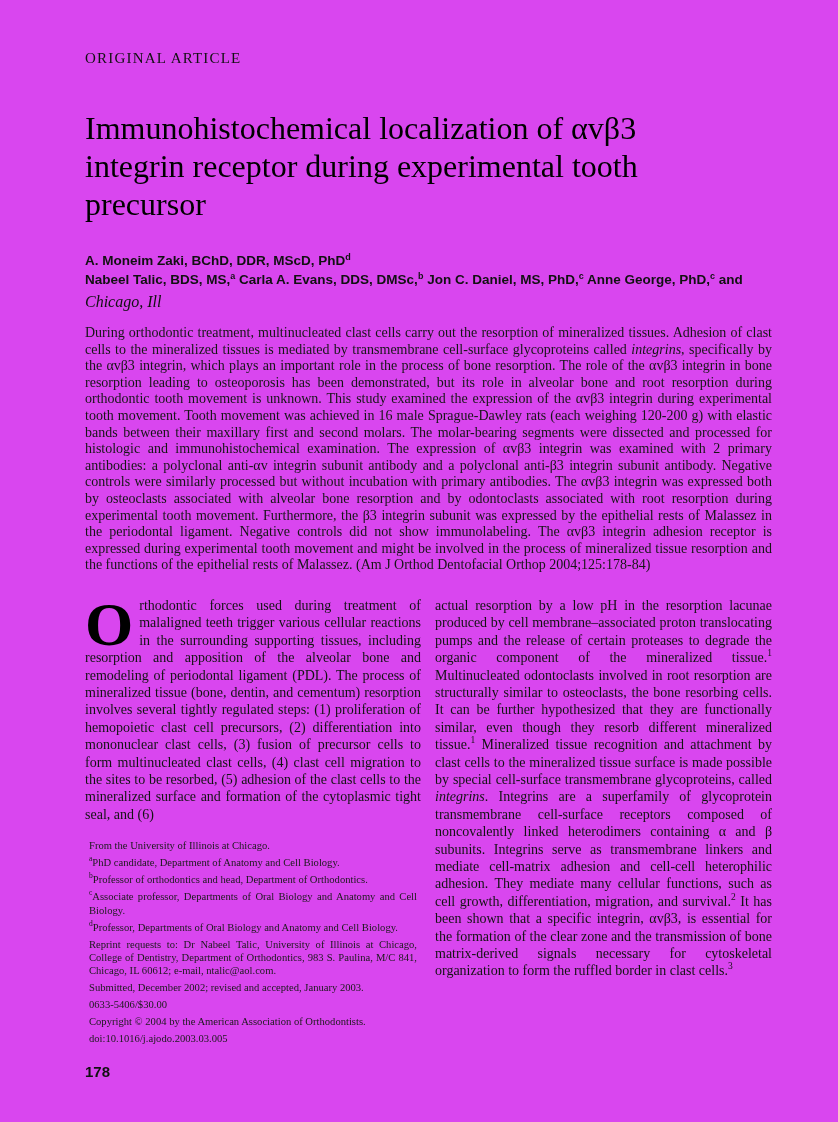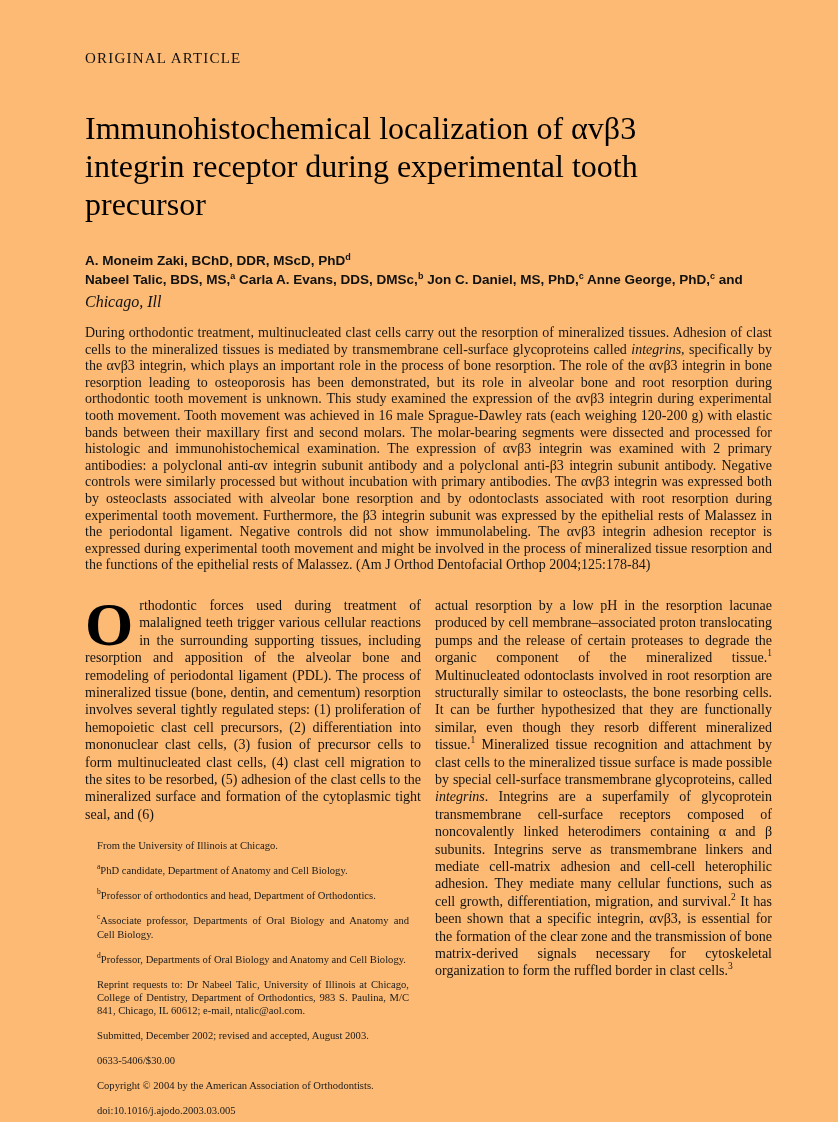--- a/index.html
+++ b/index.html
@@ -1,20 +1,20 @@
 <!DOCTYPE html>
 <html lang="en"><head>
 <meta charset="utf-8">
 <style>
   html, body { margin: 0; padding: 0; background: #ffffff; }
   .page {
     position: relative;
     width: 838px;
     height: 1122px;
-    background: #fdba74;
+    background: #d946ef;
     color: #141414;
     box-sizing: border-box;
     padding: 50px 66px 0 85px;
     overflow: hidden;
   }
   .eyebrow {
     font-family: "Liberation Serif", "DejaVu Serif", serif;
     font-size: 15px;
     letter-spacing: 1.2px;
     color: #111;
@@ -78,21 +78,21 @@
     padding: 3px 6px 0 0;
     color: #000;
   }
   .footnotes {
     margin-top: 16px;
     font-size: 10.6px;
     line-height: 13.1px;
     text-align: justify;
     color: #1a1a1a;
   }
-  .footnote { margin: 12px; }
+  .footnote { margin: 4px; }
   .footnote sup { font-size: 7.5px; line-height: 0; }
   .page-number {
     margin-top: 14px;
     font-family: "Liberation Sans", "DejaVu Sans", sans-serif;
     font-size: 15px;
     font-weight: bold;
     color: #111;
   }
 </style>
 </head>
@@ -123,21 +123,21 @@
       <p class="bodytext">
         <span class="dropcap">O</span><span>rthodontic forces used during treatment of malaligned teeth trigger various cellular reactions in the surrounding supporting tissues, including resorption and apposition of the alveolar bone and remodeling of periodontal ligament (PDL). The process of mineralized tissue (bone, dentin, and cementum) resorption involves several tightly regulated steps: (1) proliferation of hemopoietic clast cell precursors, (2) differentiation into mononuclear clast cells, (3) fusion of precursor cells to form multinucleated clast cells, (4) clast cell migration to the sites to be resorbed, (5) adhesion of the clast cells to the mineralized surface and formation of the cytoplasmic tight seal, and (6)</span>
       </p>
       <div class="footnotes">
         <p class="footnote">From the University of Illinois at Chicago.</p>
         <p class="footnote"><sup>a</sup>PhD candidate, Department of Anatomy and Cell Biology.</p>
         <p class="footnote"><sup>b</sup>Professor of orthodontics and head, Department of Orthodontics.</p>
         <p class="footnote"><sup>c</sup>Associate professor, Departments of Oral Biology and Anatomy and Cell Biology.</p>
         <p class="footnote"><sup>d</sup>Professor, Departments of Oral Biology and Anatomy and Cell Biology.</p>
         <p class="footnote">Reprint requests to: Dr Nabeel Talic, University of Illinois at Chicago, College of Dentistry, Department of Orthodontics, 983 S. Paulina, M/C 841, Chicago, IL 60612; e-mail, ntalic@aol.com.</p>
-        <p class="footnote">Submitted, December 2002; revised and accepted, August 2003.</p>
+        <p class="footnote">Submitted, December 2002; revised and accepted, January 2003.</p>
         <p class="footnote">0633-5406/$30.00</p>
         <p class="footnote">Copyright © 2004 by the American Association of Orthodontists.</p>
         <p class="footnote">doi:10.1016/j.ajodo.2003.03.005</p>
       </div>
     </div>
 
     <div class="col col-right">
       <p class="bodytext">actual resorption by a low pH in the resorption lacunae produced by cell membrane–associated proton translocating pumps and the release of certain proteases to degrade the organic component of the mineralized tissue.<sup>1</sup> Multinucleated odontoclasts involved in root resorption are structurally similar to osteoclasts, the bone resorbing cells. It can be further hypothesized that they are functionally similar, even though they resorb different mineralized tissue.<sup>1</sup> Mineralized tissue recognition and attachment by clast cells to the mineralized tissue surface is made possible by special cell-surface transmembrane glycoproteins, called <i>integrins</i>. Integrins are a superfamily of glycoprotein transmembrane cell-surface receptors composed of noncovalently linked heterodimers containing α and β subunits. Integrins serve as transmembrane linkers and mediate cell-matrix adhesion and cell-cell heterophilic adhesion. They mediate many cellular functions, such as cell growth, differentiation, migration, and survival.<sup>2</sup> It has been shown that a specific integrin, αvβ3, is essential for the formation of the clear zone and the transmission of bone matrix-derived signals necessary for cytoskeletal organization to form the ruffled border in clast cells.<sup>3</sup></p>
     </div>
 

